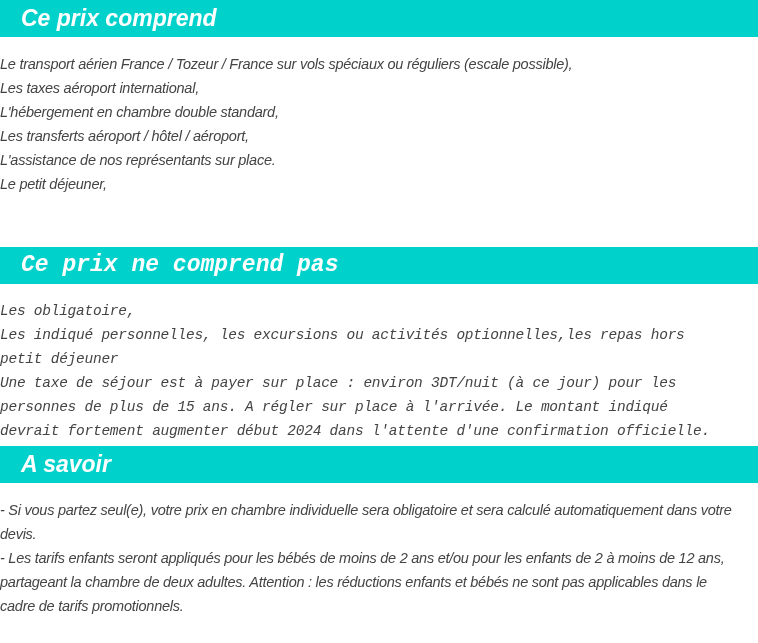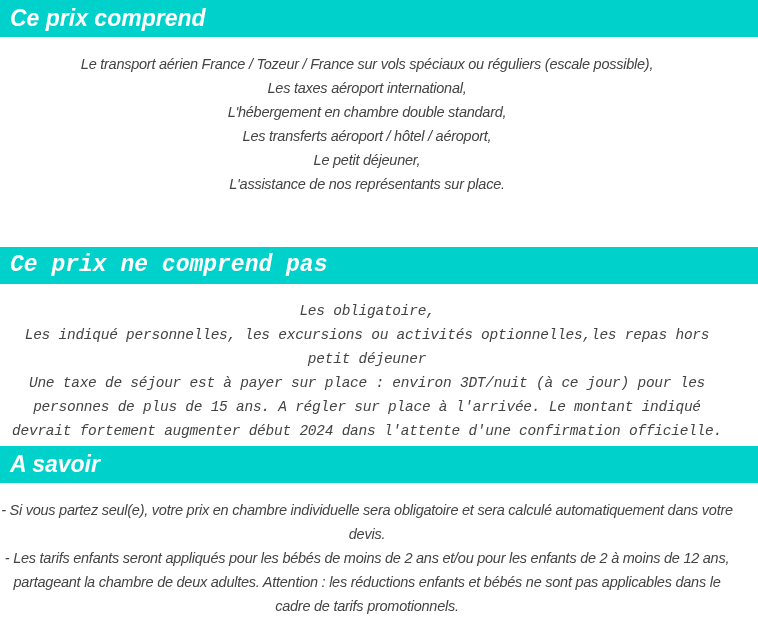--- a/index.html
+++ b/index.html
@@ -20,53 +20,52 @@
       width: 758px;
     }
     .banner {
       height: 37px;
       background: #00d2cb;
       color: #ffffff;
       font-style: italic;
       font-weight: bold;
       font-size: 23px;
       line-height: 37px;
-      padding-left: 10px;
+      padding-left: 21px;
       box-sizing: border-box;
       white-space: nowrap;
     }
     .body-text {
       margin-top: 15px;
       color: #444444;
       font-style: italic;
       font-size: 14.5px;
       line-height: 24px;
       letter-spacing: -0.25px;
       padding-right: 24px;
-      text-align: center;
     }
     .body-text .line {
       display: block;
     }
     #sec-1 { top: 0; }
     #sec-2 { top: 247px; font-family: Liberation Mono, monospace; }
     #sec-3 { top: 446px; }
   </style>
 </head>
 <body>
 
 <div class="section" id="sec-1">
   <div class="banner">Ce prix comprend</div>
   <div class="body-text">
     <span class="line">Le transport aérien France / Tozeur / France sur vols spéciaux ou réguliers (escale possible),</span>
     <span class="line">Les taxes aéroport international,</span>
     <span class="line">L'hébergement en chambre double standard,</span>
     <span class="line">Les transferts aéroport / hôtel / aéroport,</span>
+    <span class="line">L'assistance de nos représentants sur place.</span>
     <span class="line">Le petit déjeuner,</span>
-    <span class="line">L'assistance de nos représentants sur place.</span>
   </div>
 </div>
 
 <div class="section" id="sec-2">
   <div class="banner">Ce prix ne comprend pas</div>
   <div class="body-text">
     <span class="line">Les obligatoire,</span>
     <span class="line">Les indiqué personnelles, les excursions ou activités optionnelles,les repas hors petit déjeuner</span>
     <span class="line">Une taxe de séjour est à payer sur place : environ 3DT/nuit (à ce jour) pour les personnes de plus de 15 ans. A régler sur place à l'arrivée. Le montant indiqué devrait fortement augmenter début 2024 dans l'attente d'une confirmation officielle.</span>
   </div>

